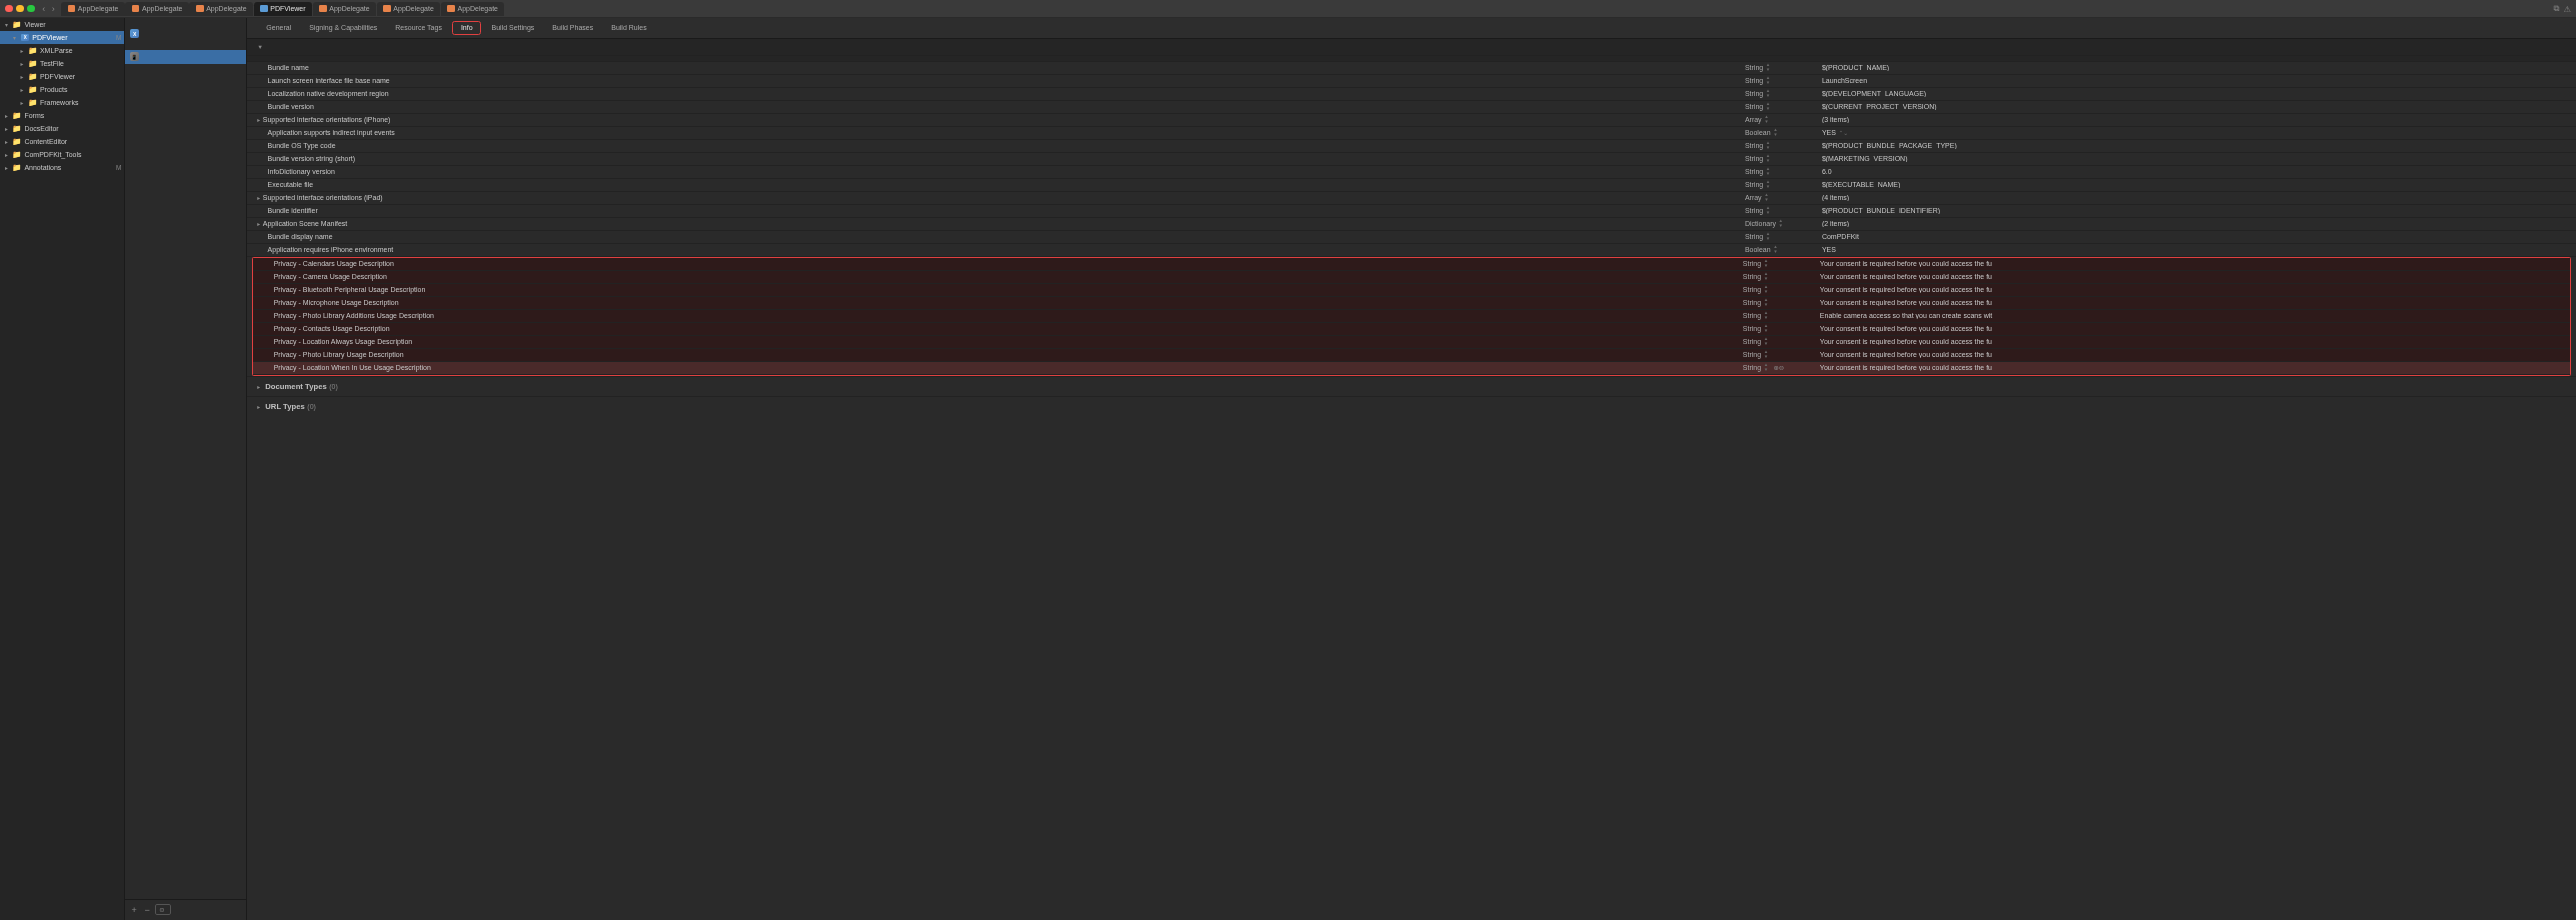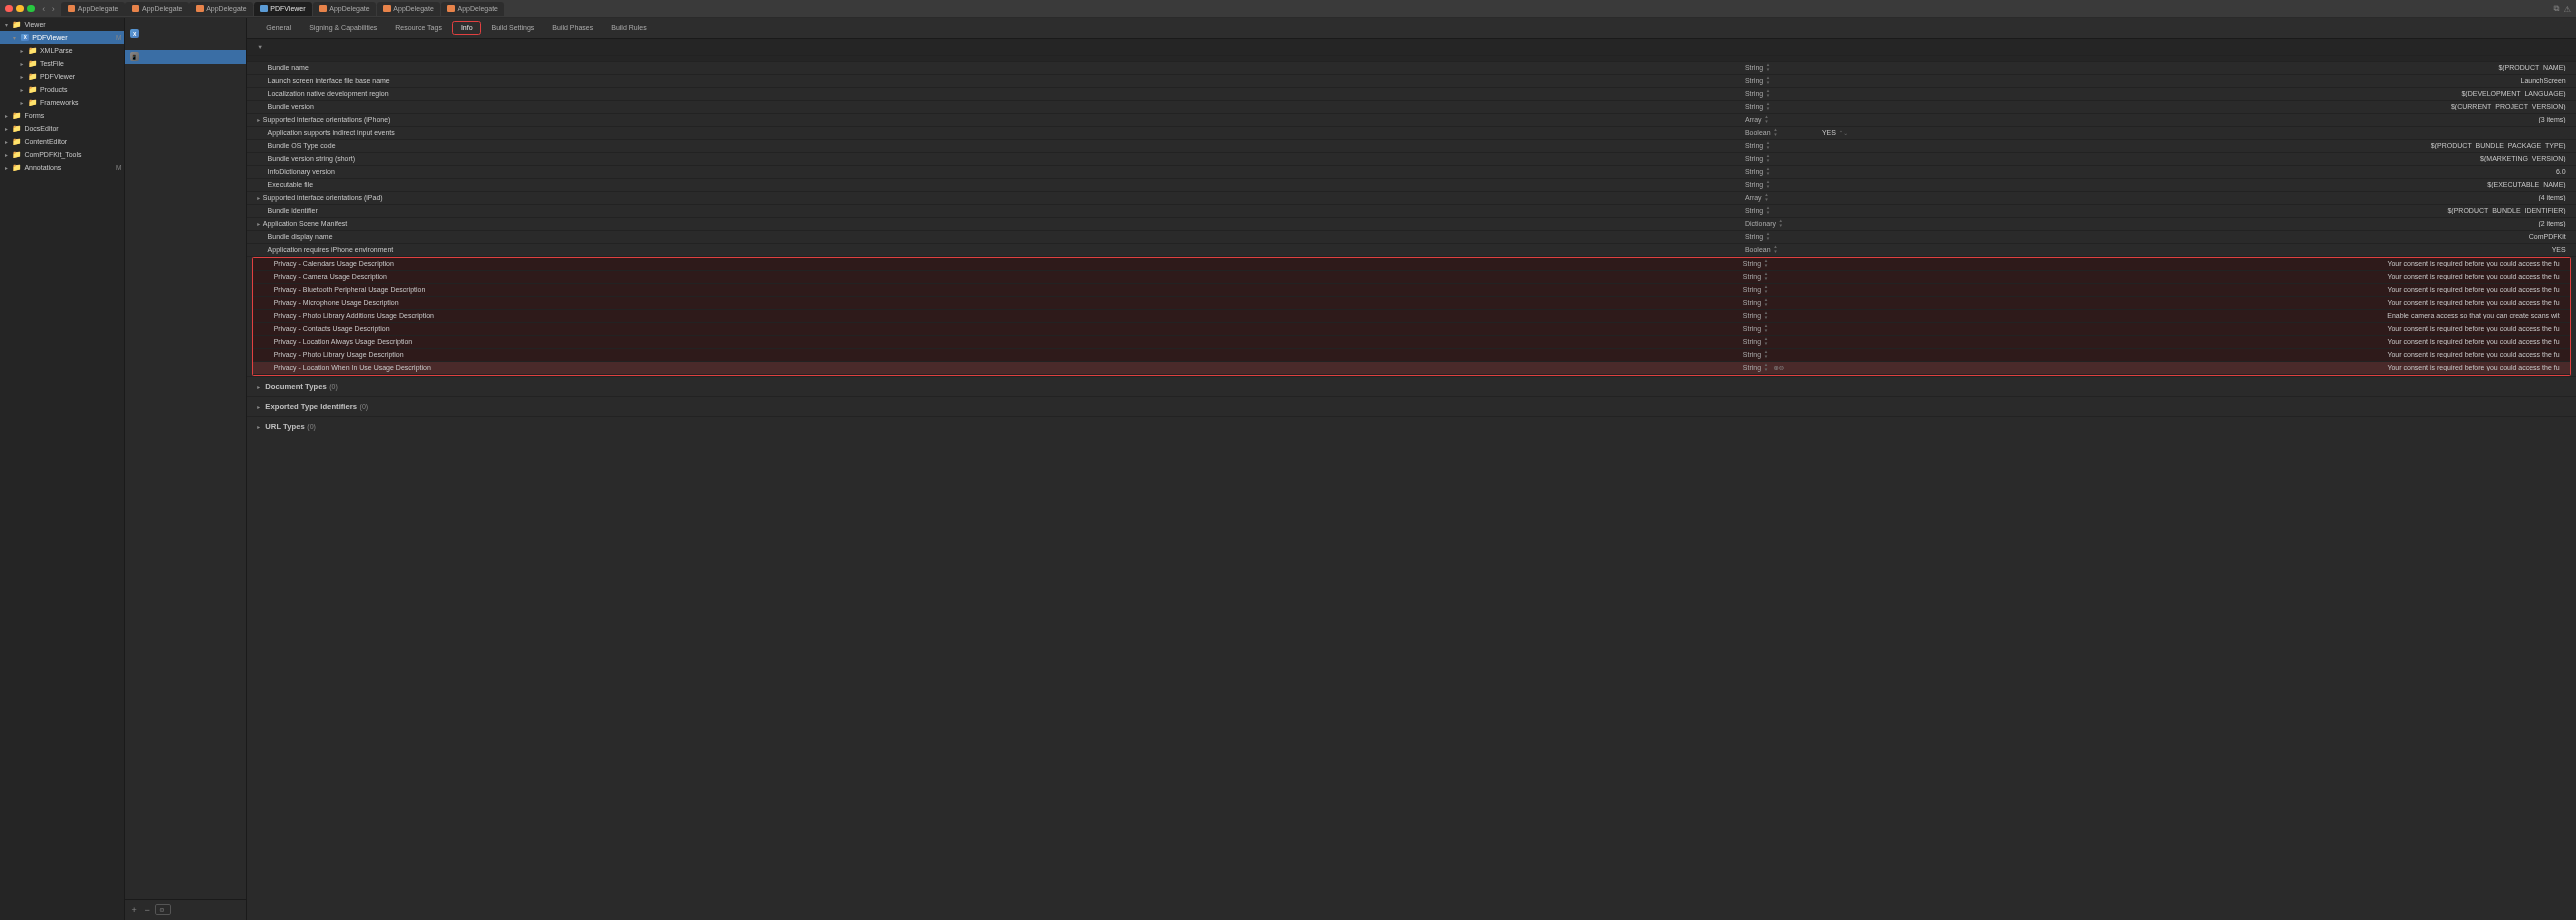--- a/index.html
+++ b/index.html
@@ -252,21 +252,20 @@
       border-radius: 2.6px;
       padding: 2.6px 7.7px;
       margin: 0 1.3px;
     }
 
     
     .properties-area {
       flex: 1;
       overflow-y: auto;
       background: #2a2a2a;
-      text-align: right;
     }
     .prop-section-title {
       display: flex;
       align-items: center;
       padding: 5.1px 10.3px;
       background: #252525;
       border-bottom: 0.6px solid #222;
       font-size: 7.7px;
       font-weight: 600;
       color: #c0c0c0;
@@ -842,25 +841,20 @@
         </div>
 
       <div id="bottom-sections">
           <div class="bottom-section">
     <span class="bottom-section-arrow">▸</span>
     <span class="bottom-section-title">Document Types</span>
     <span class="bottom-section-count">(0)</span>
   </div>
           <div class="bottom-section">
     <span class="bottom-section-arrow">▸</span>
-    <span class="bottom-section-title">Exported Type Identifiers</span>
-    <span class="bottom-section-count">(0)</span>
-  </div>
-          <div class="bottom-section">
-    <span class="bottom-section-arrow">▸</span>
     <span class="bottom-section-title">URL Types</span>
     <span class="bottom-section-count">(0)</span>
   </div>
         </div>
 
     </div>
   </div>
 
 </div>
 

